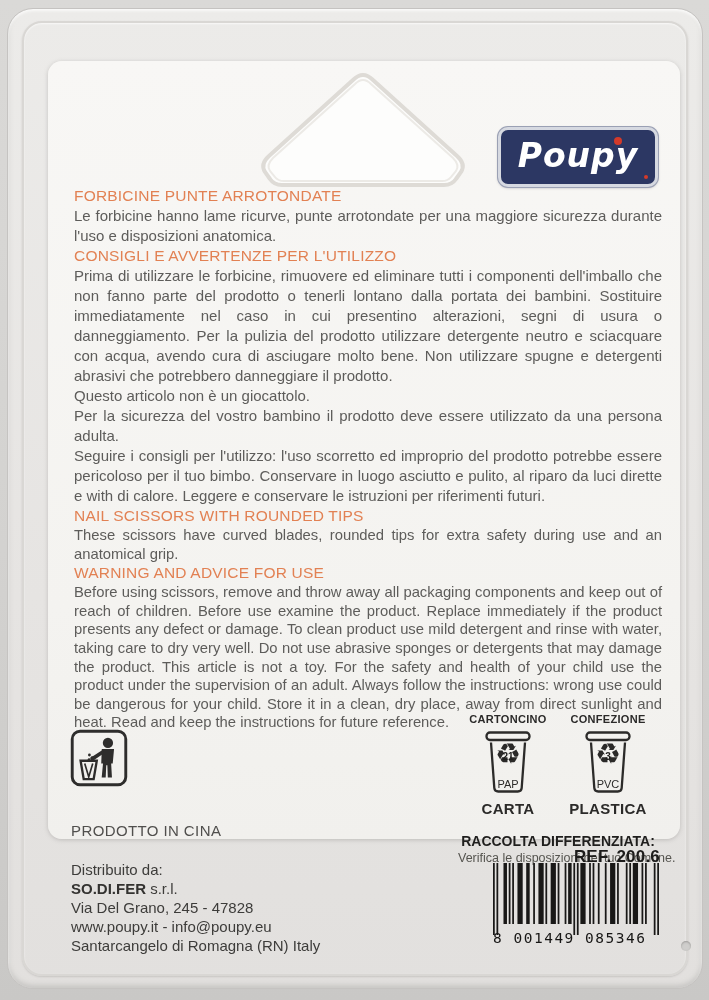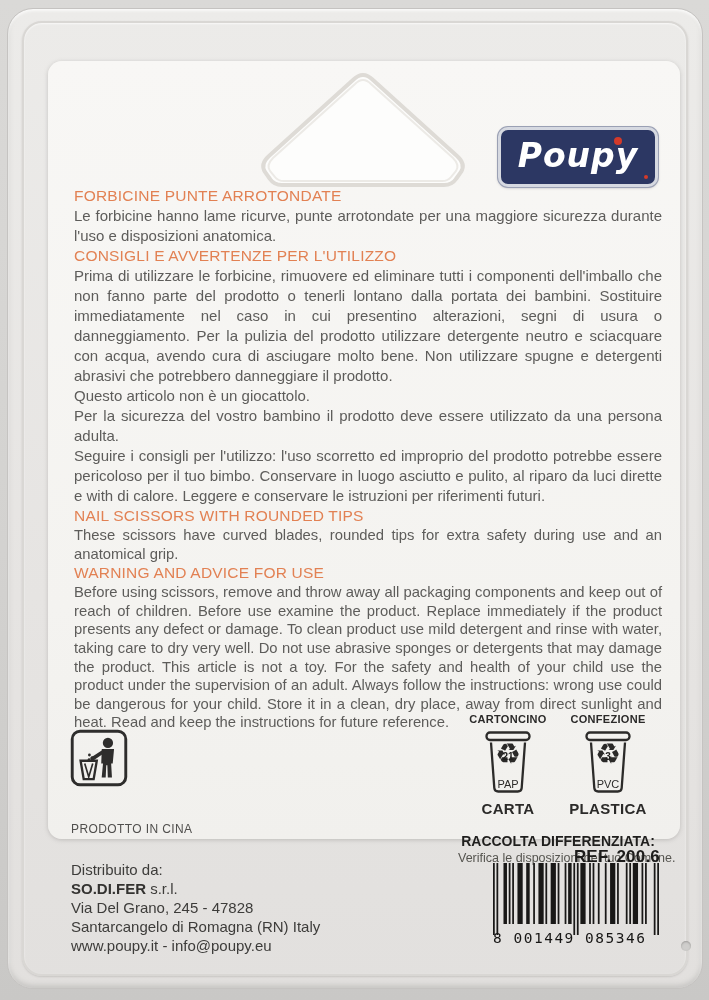--- a/index.html
+++ b/index.html
@@ -47,21 +47,21 @@
   .cup-symbol{position:absolute;top:7px;left:0;right:0;text-align:center;font-size:29px;line-height:33px;
     font-family:"DejaVu Sans",sans-serif;color:#2a2928;}
   .cup-code{position:absolute;top:20px;left:0;right:0;text-align:center;font-size:10px;font-weight:bold;color:#1e1d1c;}
   .cup-abbr{position:absolute;bottom:5px;left:0;right:0;text-align:center;font-size:11px;color:#2c2b2a;}
   .rb-name{font-size:15px;font-weight:bold;margin-top:5px;letter-spacing:.3px;}
   .rb-title{margin-top:16px;font-size:14px;font-weight:bold;color:#1f1e1d;white-space:nowrap;}
   .rb-note{margin-top:2px;font-size:12.5px;color:#55544f;white-space:nowrap;}
 
   
   .tidyman{position:absolute;left:22px;top:668px;}
-  .made-in{position:absolute;left:23px;top:761px;font-size:12px;color:#504f4d;letter-spacing:.4px;}
+  .made-in{position:absolute;left:23px;top:761px;font-size:15px;color:#504f4d;letter-spacing:.4px;}
   .distributor{position:absolute;left:23px;top:799px;font-size:15px;line-height:19px;color:#3d3c3a;}
   .distributor b{color:#333230;}
 
   
   .ref{position:absolute;right:20px;top:786px;font-size:17px;font-weight:bold;color:#1d1c1b;letter-spacing:.2px;}
   .barcode{position:absolute;left:445px;top:802px;width:166px;text-align:left;}
   .barcode-digits{margin-top:-11px;font-family:"DejaVu Sans Mono","Liberation Mono",monospace;
     font-size:14.5px;color:#171615;letter-spacing:1.5px;white-space:nowrap;}
 </style>
 </head>
@@ -156,22 +156,22 @@
         <circle cx="19.8" cy="25.6" r="1.25" fill="#2e2d2c"></circle>
         <circle cx="17.1" cy="27.4" r="1.25" fill="#2e2d2c"></circle>
       </svg>
 
       <div class="made-in">PRODOTTO IN CINA</div>
 
       <div class="distributor">
         <div>Distribuito da:</div>
         <div><b>SO.DI.FER</b><span> s.r.l.</span></div>
         <div>Via Del Grano, 245 - 47828</div>
+        <div>www.poupy.it - info@poupy.eu</div>
         <div>Santarcangelo di Romagna (RN) Italy</div>
-        <div>www.poupy.it - info@poupy.eu</div>
       </div>
 
       <div class="ref">REF. 200.6</div>
 
       <div class="barcode">
         <svg id="barcode-svg" width="166" height="74" viewBox="0 0 166 74">
             <rect x="0.00" y="0" width="1.75" height="72" fill="#191817"></rect>
             <rect x="3.49" y="0" width="1.75" height="72" fill="#191817"></rect>
             <rect x="10.48" y="0" width="3.49" height="61" fill="#191817"></rect>
             <rect x="15.73" y="0" width="1.75" height="61" fill="#191817"></rect>

